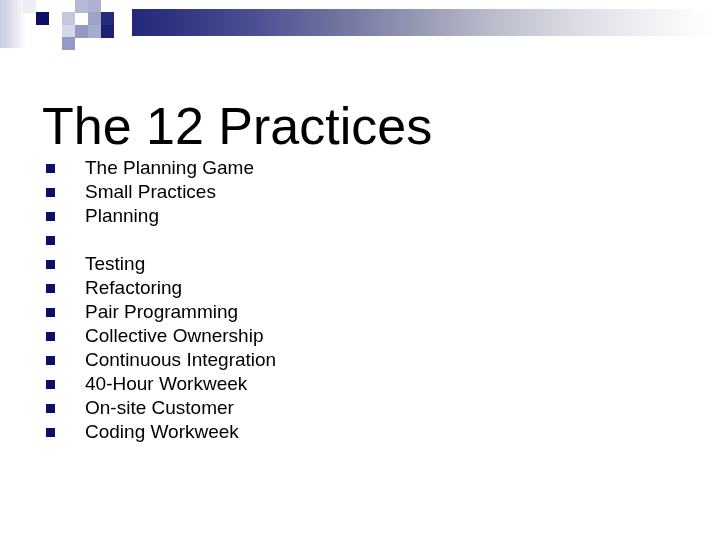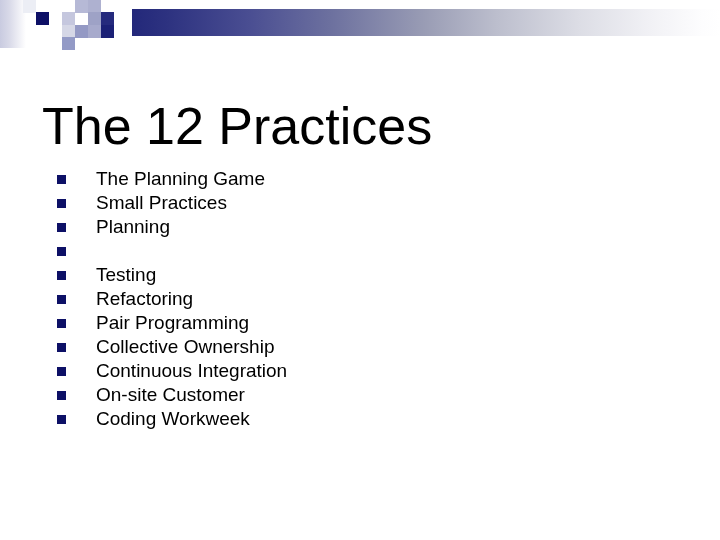--- a/index.html
+++ b/index.html
@@ -82,21 +82,21 @@
     white-space: nowrap;
   }
 
   
   #practices-list {
     position: absolute;
     left: 46px;
     top: 156px;
     width: 600px;
     list-style: none;
-    margin: 11px;
+    margin: 0;
     padding: 0;
   }
   #practices-list li {
     position: relative;
     height: 24px;
     line-height: 24px;
     padding-left: 39px;
     font-size: 19px;
     color: #000000;
     white-space: nowrap;
@@ -141,17 +141,18 @@
   <ul id="practices-list">
       <li><span class="bullet-marker" style="background: rgb(13, 16, 102);"></span><span>The Planning Game</span></li>
       <li><span class="bullet-marker" style="background: rgb(13, 16, 102);"></span><span>Small Practices</span></li>
       <li><span class="bullet-marker" style="background: rgb(13, 16, 102);"></span><span>Planning</span></li>
       <li><span class="bullet-marker" style="background: rgb(13, 16, 102);"></span></li>
       <li><span class="bullet-marker" style="background: rgb(13, 16, 102);"></span><span>Testing</span></li>
       <li><span class="bullet-marker" style="background: rgb(13, 16, 102);"></span><span>Refactoring</span></li>
       <li><span class="bullet-marker" style="background: rgb(13, 16, 102);"></span><span>Pair Programming</span></li>
       <li><span class="bullet-marker" style="background: rgb(13, 16, 102);"></span><span>Collective Ownership</span></li>
       <li><span class="bullet-marker" style="background: rgb(13, 16, 102);"></span><span>Continuous Integration</span></li>
+      <li><span class="bullet-marker" style="background: rgb(13, 16, 102);"></span><span>40-Hour Workweek</span></li>
       <li><span class="bullet-marker" style="background: rgb(13, 16, 102);"></span><span>On-site Customer</span></li>
       <li><span class="bullet-marker" style="background: rgb(13, 16, 102);"></span><span>Coding Workweek</span></li>
     </ul>
 
 </div>
 
 </body></html>

